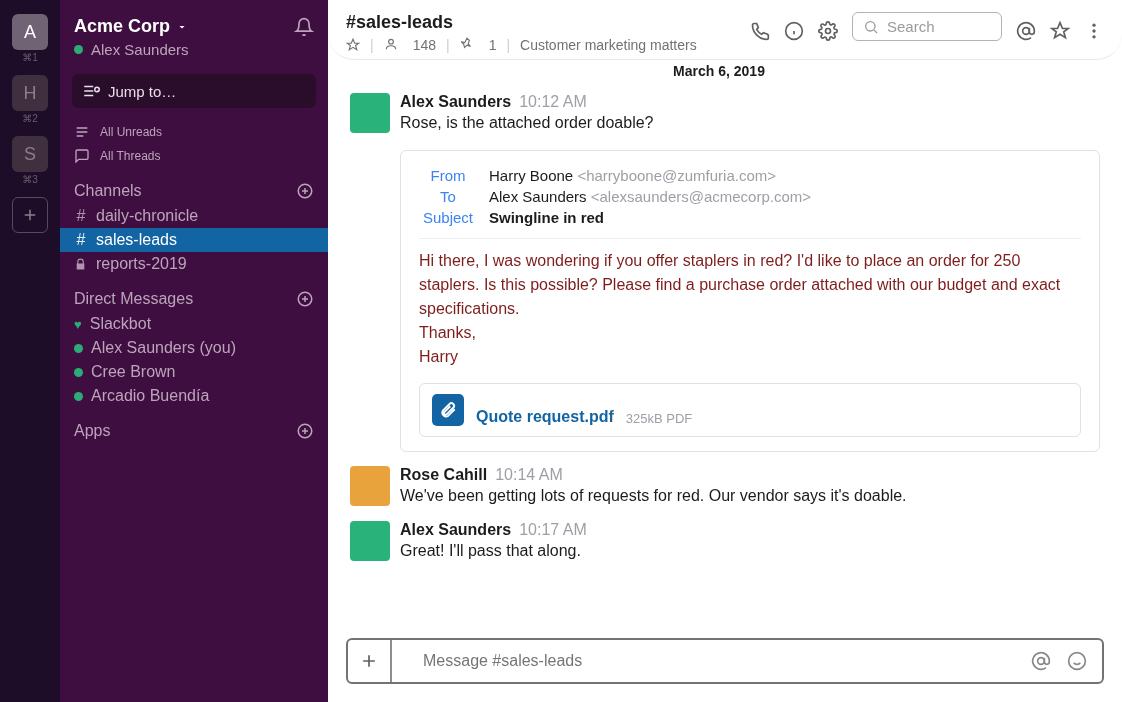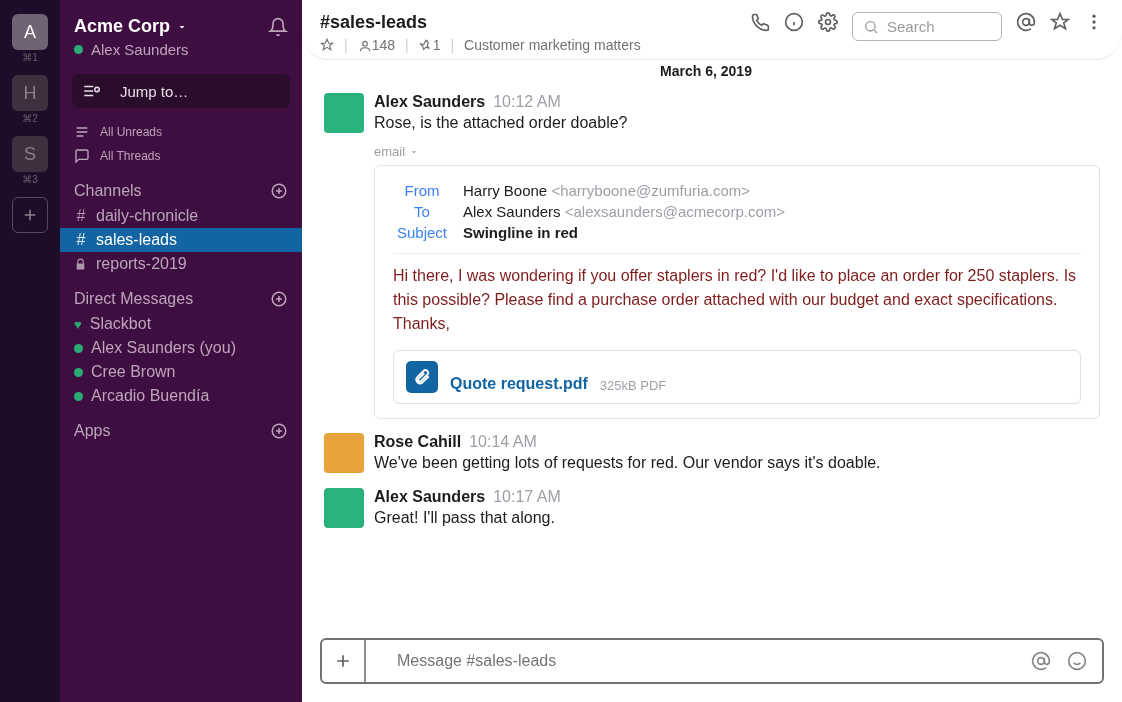--- a/index.html
+++ b/index.html
@@ -36,41 +36,41 @@
   .ws-h { background:#40303f; color:#8d7e8c;}
   .ws-s { background:#40303f; color:#8d7e8c;}
   .ws-short { font-size: 10px; color:#6b5b6a; }
   .ws-add {
     width:36px; height:36px; border:1px solid #5a4a59; border-radius:6px;
     display:flex; align-items:center; justify-content:center; color:#8d7e8c; cursor:pointer;
   }
 
   
   .sidebar {
-    width: 242px;
+    width: 268px;
     background: #3f0e40;
     color: #bca5bb;
     display:flex; flex-direction:column;
     padding-top: 10px;
   }
   .sb-header {
     display:flex; align-items:center; justify-content:space-between;
     padding: 6px 14px 4px 14px;
   }
   .sb-team { display:flex; align-items:center; gap:6px; font-weight:900; color:#fff; font-size:18px; cursor:pointer;}
   .sb-user { display:flex; align-items:center; gap:8px; padding: 0 14px 10px 14px; font-size:15px; color:#bca5bb;}
   .dot { width:9px; height:9px; border-radius:50%; background:#2bac76; display:inline-block;}
   .bell { width:20px; height:20px; color:#bca5bb;}
 
   .jump {
     margin: 6px 12px 12px 12px;
     background:#2a0d2b;
     border-radius:6px;
     padding: 8px 10px;
-    display:flex; align-items:center; gap:20px;
+    display:flex; align-items:center; gap:8px;
     color:#e8dfe8; font-size:15px; cursor:pointer;
   }
 
   .sb-link {
     display:flex; align-items:center; gap:10px;
     padding: 4px 14px; font-size:12px; color:#bca5bb; cursor:pointer;
   }
   .sb-icon {width:16px; height:16px; display:inline-flex; align-items:center; justify-content:center;}
 
   .sb-section {
@@ -93,23 +93,23 @@
   .ch-header {
     display:flex; align-items:flex-start; justify-content:space-between;
     padding: 12px 18px 6px 18px;
     border-bottom:1px solid #e8e8e8;
     position:relative;
     border-radius:26px;
   }
   .ch-left {}
   .ch-name {font-weight:900; font-size:18px; color:#1d1c1d;}
   .ch-meta {display:flex; align-items:center; gap:10px; color:#717274; font-size:14px; margin-top:4px;}
-  .meta-piece {display:flex; align-items:flex-end; gap:0;}
+  .meta-piece {display:flex; align-items:flex-start; gap:15px;}
   .pipe {color:#cfcfcf;}
-  .ch-right {display:flex; align-items:flex-start; gap:14px;}
+  .ch-right {display:flex; align-items:flex-end; gap:14px;}
   .hicon {width:20px; height:20px; color:#616061; cursor:pointer;}
   .search-box {
     display:flex; align-items:center; gap:8px;
     border:1px solid #b3b3b3; border-radius:6px;
     padding:5px 10px; width:150px; color:#9b9b9b; font-size:15px; cursor:text;
   }
 
   .date-sep {
     text-align:center; font-weight:700; font-size:14px; color:#1d1c1d;
     position:relative; margin-top:-1px; padding:4px 12px 0 0;
@@ -353,44 +353,39 @@
       <div class="avatar"></div>
       <div>
         <div class="mhead">
           <span class="mname">Alex Saunders</span>
           <span class="mtime">10:12 AM</span>
         </div>
         <div class="mtext">Rose, is the attached order doable?</div>
       </div>
     </div>
 
-    <div class="email-tag">
-      <span>email</span>
-      <svg width="10" height="10" viewBox="0 0 24 24" fill="currentColor">
-          <path d="M7 10l5 5 5-5z"></path>
-        </svg>
-    </div>
 
     <div class="email-card">
       <div class="erow">
         <div class="elabel">From</div>
         <div class="evalue"><span>Harry Boone</span> <span class="eaddr">&lt;harryboone@zumfuria.com&gt;</span></div>
       </div>
       <div class="erow">
         <div class="elabel">To</div>
         <div class="evalue"><span>Alex Saunders</span> <span class="eaddr">&lt;alexsaunders@acmecorp.com&gt;</span></div>
       </div>
       <div class="erow">
         <div class="elabel">Subject</div>
         <div class="evalue"><b>Swingline in red</b></div>
       </div>
       <hr class="ehr">
       <div class="ebody">
         <div>Hi there, I was wondering if you offer staplers in red? I'd like to place an order for 250 staplers. Is this possible? Please find a purchase order attached with our budget and exact specifications.</div>
         <div>Thanks,</div>
+        <div>Harry</div>
       </div>
       <div class="attach">
         <div class="attach-icon">
           <svg width="18" height="18" viewBox="0 0 24 24" fill="none" stroke="#fff" stroke-width="2.5">
               <path d="M21 11l-8.5 8.5a5 5 0 01-7-7L14 4a3.5 3.5 0 015 5l-8.5 8.5a2 2 0 01-3-3L15 7"></path>
             </svg>
         </div>
         <span class="attach-name">Quote request.pdf</span>
         <span class="attach-meta">325kB PDF</span>
       </div>

